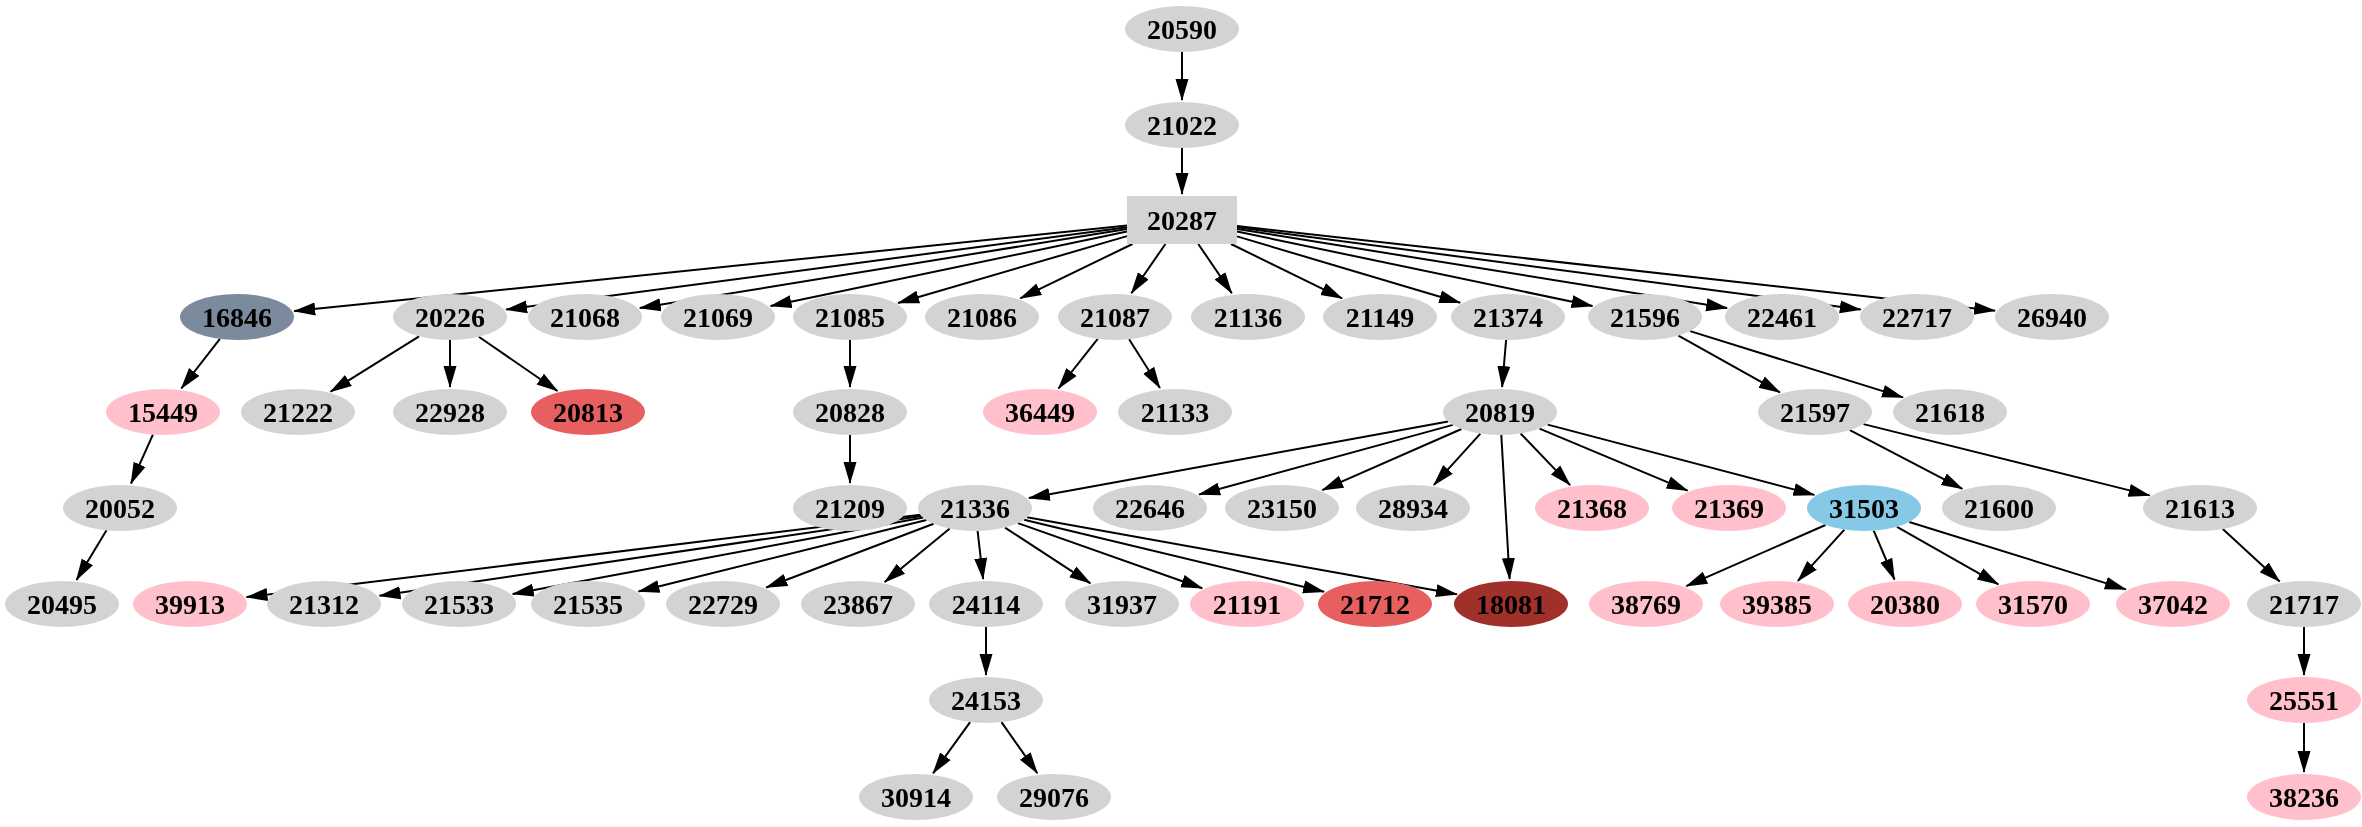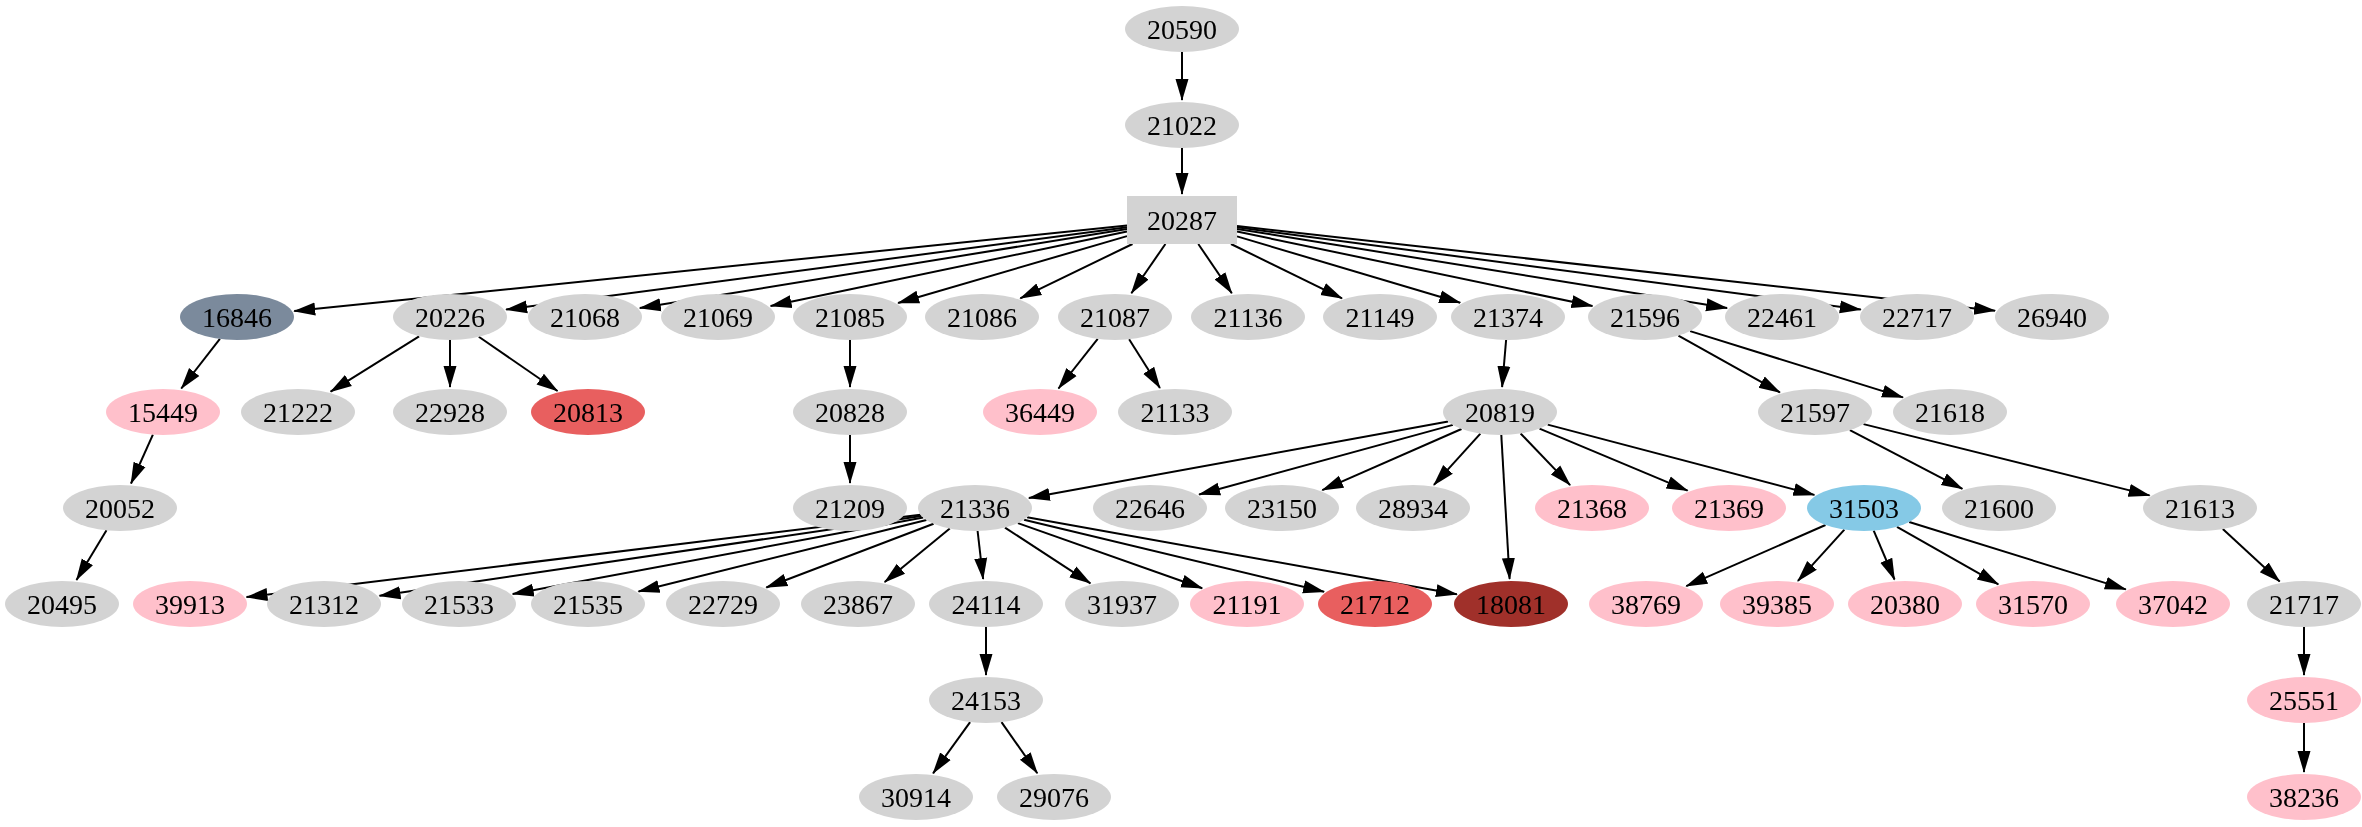--- a/index.html
+++ b/index.html
@@ -7,20 +7,21 @@
     padding: 0;
     background: #ffffff;
   }
   .graph-wrap {
     position: relative;
     width: 2362px;
     height: 827px;
     background: #ffffff;
     overflow: hidden;
     font-family: "Liberation Serif", "DejaVu Serif", serif;
+    font-weight: bold;
   }
   svg text {
     font-family: "Liberation Serif", "DejaVu Serif", serif;
     fill: #000000;
   }
 </style>
 </head>
 <body>
 
 <div class="graph-wrap">

